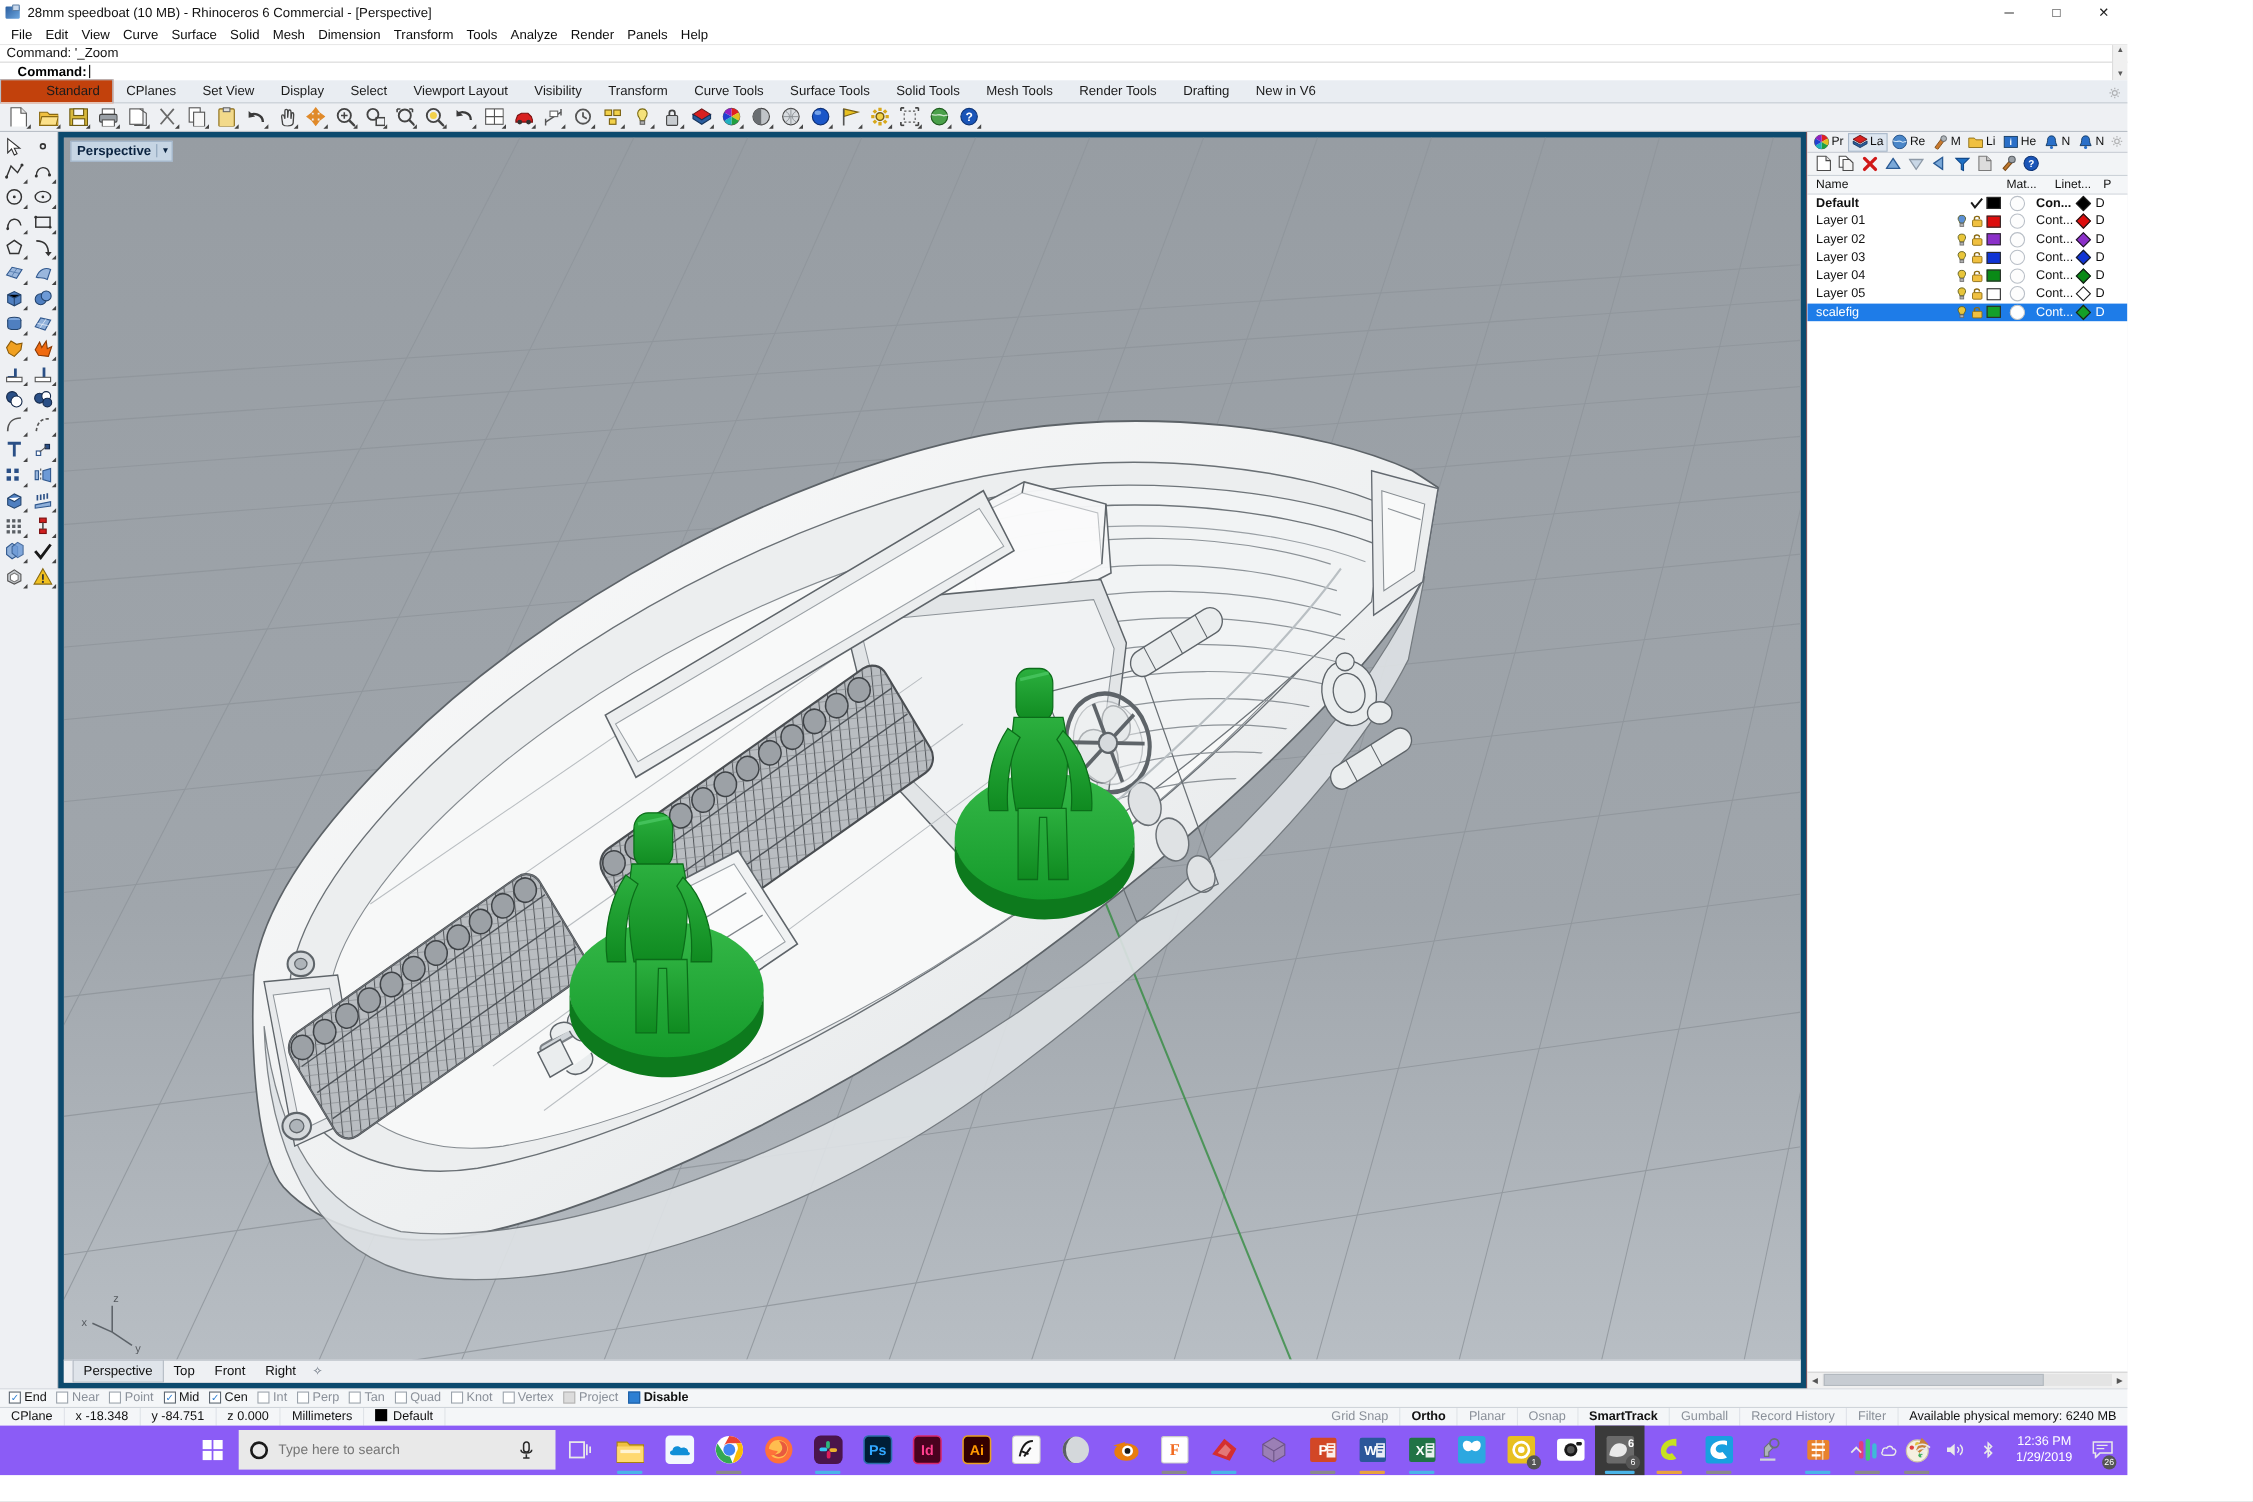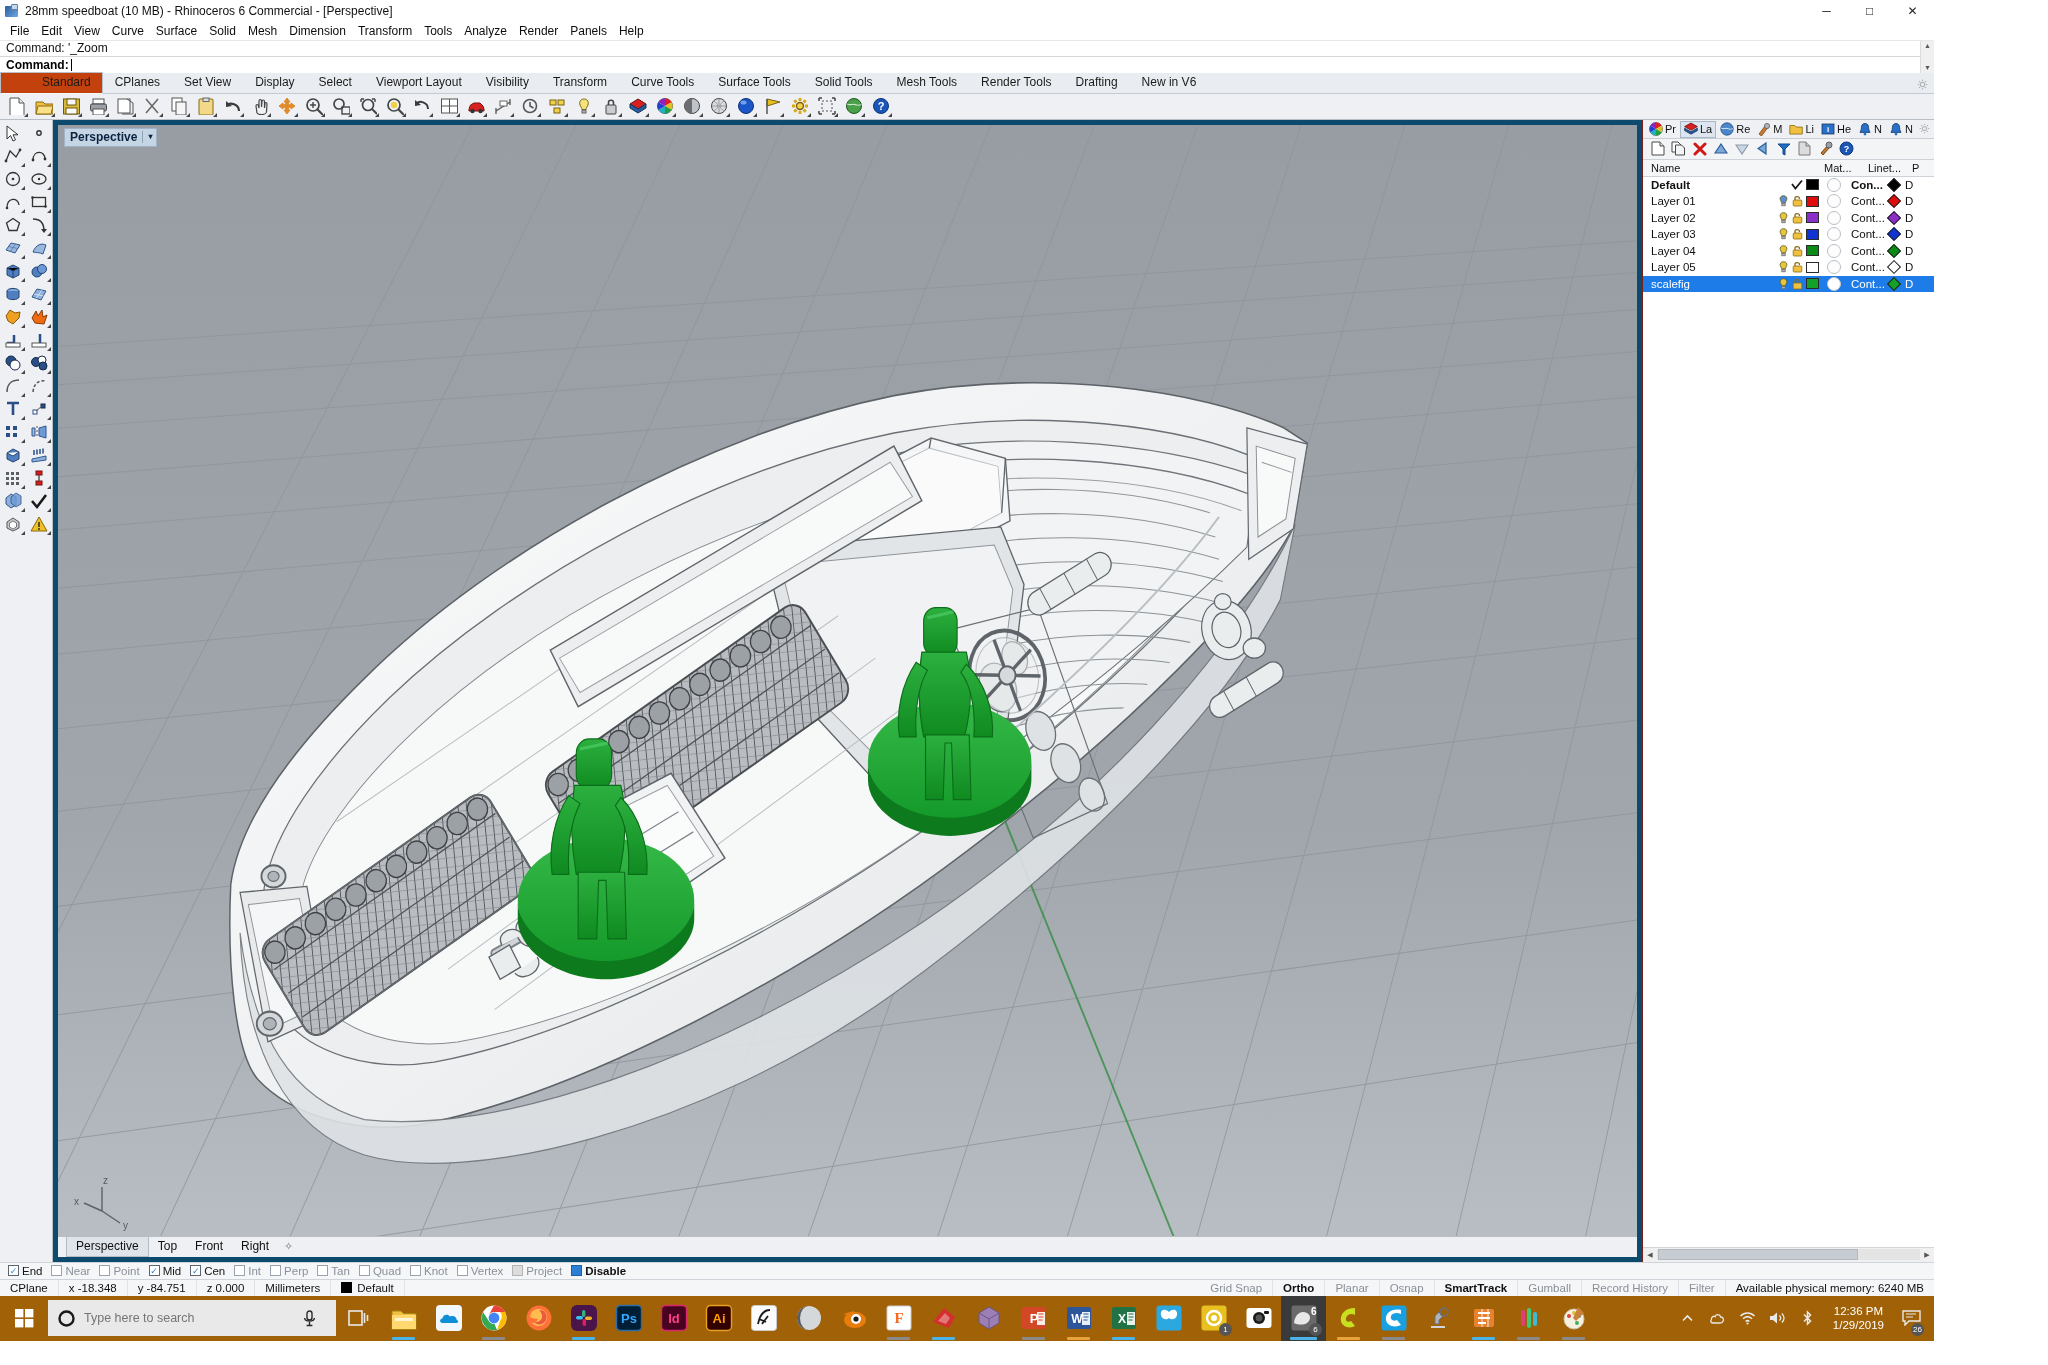--- a/index.html
+++ b/index.html
@@ -34,21 +34,21 @@
     padding-left: 4px; }
   .menuitem { font-size: 12px; color: #0d0d0d; padding: 0 6px; line-height: 18px; white-space: nowrap; }
 
   
   .cmdarea { background: #ffffff; position: relative;
     border-top:1px solid #e8e8e8; }
   .cmdhist { padding-left: 6px; }
   .cmdline { font-size: 12px; color: #111; line-height: 14.5px; white-space: nowrap;
     font-family: "Liberation Sans", sans-serif; }
   .cmdprompt { border-top: 1px solid #d7d7d7; display:flex; align-items:center;
-    padding-left:6px; height: 17px; }
+    padding-left:16px; height: 17px; }
   .cmdprompt b { font-size: 12px; color:#000; }
   .caret { display:inline-block; width:1px; height:12px; background:#000; margin-left:2px;
     animation: blink 1.06s step-end infinite; }
   @keyframes blink { 50% { opacity:0; } }
   .cmd-scroll { position:absolute; right:0; top:0; width:14px; bottom:0;
     background:#f0f0f0; border-left:1px solid #dcdcdc; display:flex;
     flex-direction:column; justify-content:space-between; }
   .cmd-scroll .arw { font-size:7px; text-align:center; color:#5a5a5a; line-height:10px; }
 
   
@@ -162,22 +162,22 @@
     display:flex; align-items:center; font-size:11.5px; color:#111; }
   .sb { padding:0 10px; border-right:1px solid #dfe3e8; line-height:16px; white-space:nowrap; }
   .sb.noborder { border-right:none; }
   .sb.b { font-weight:bold; }
   .sb.dim { color:#8a9099; }
   .sb-swatch { width:11px;height:11px;background:#000; display:inline-block;
     vertical-align:-1px; margin-right:5px; }
   .sb-spacer { flex:1; }
 
   
-  .taskbar { height:45px; background:#a16207; display:flex; align-items:center;
-    position:relative; }
+  .taskbar { height:45px; background:#8b5cf6; display:flex; align-items:center;
+    position:relative;justify-content:center; }
   .start { width:48px;height:45px; display:flex;align-items:center;justify-content:center; }
   .searchbox { width:288px; height:36px; background:#e9e9e9; display:flex; align-items:center;
     gap:9px; padding:0 10px; margin-left:0px; }
   .searchbox input { border:none; background:transparent; outline:none; font-size:12.5px;
     color:#2a2a2a; font-family:"Liberation Sans", sans-serif; width:210px; }
   .tb-app { width:45px; height:45px; display:flex; align-items:center; justify-content:center;
     position:relative; }
   .tb-app.running::after { content:""; position:absolute; bottom:1px; left:11px; width:23px;
     height:3px; background:#8a8a8a; border-radius:1px; }
   .tb-app.active { background:#3a3a3a; }

